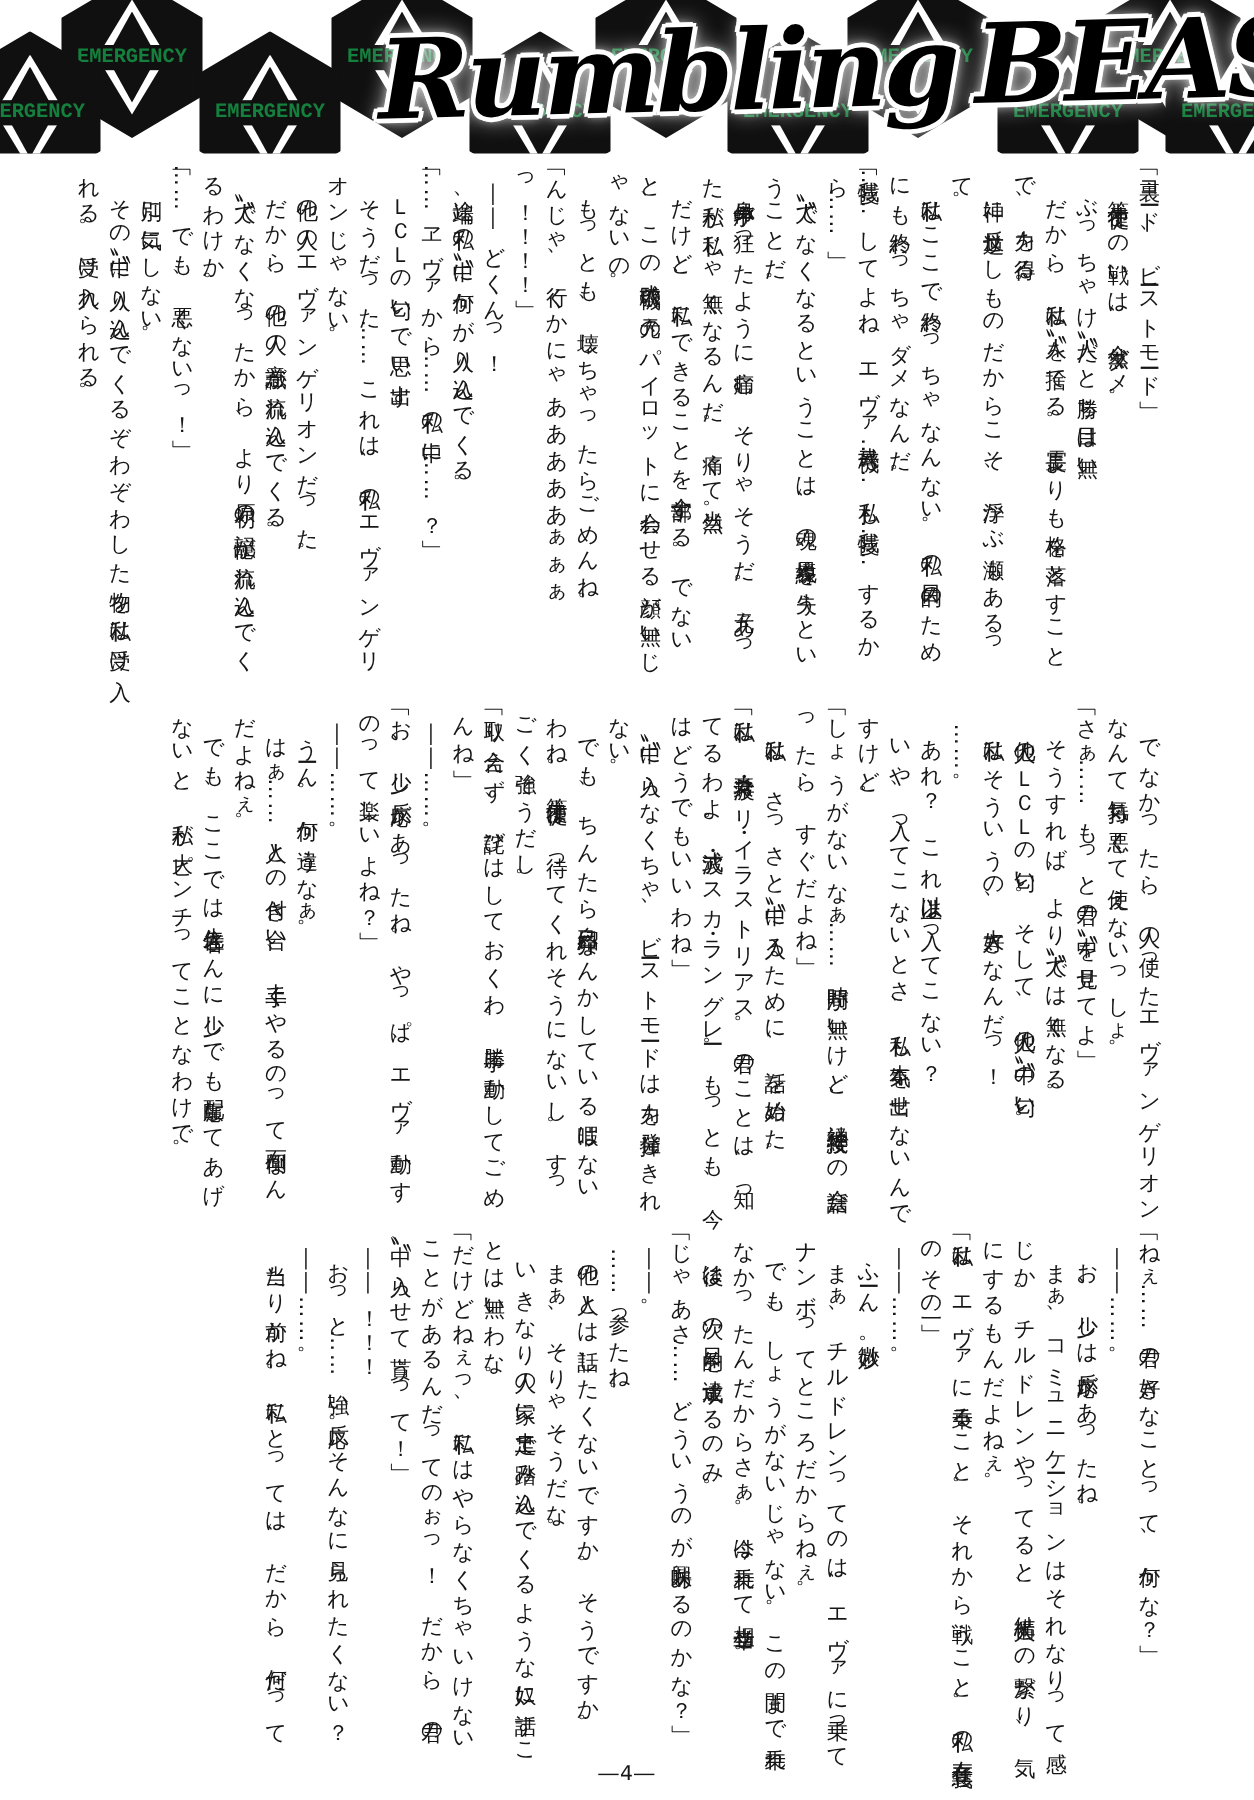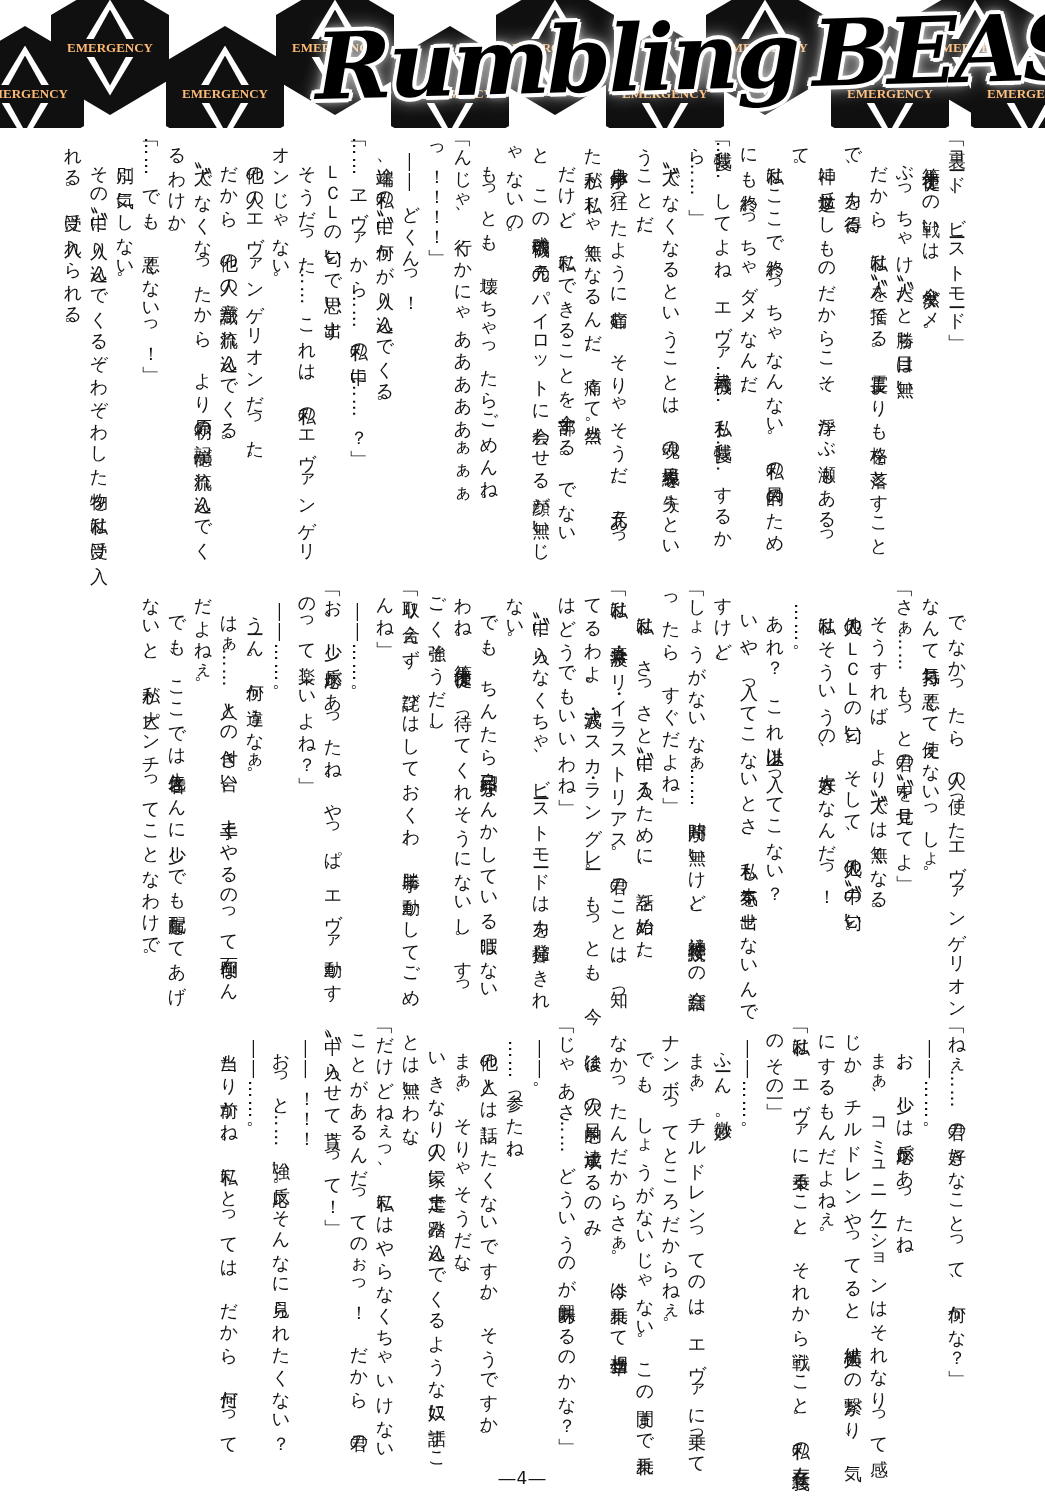--- a/index.html
+++ b/index.html
@@ -19,22 +19,22 @@
     transform:translate(-50%,-50%); background:#ffffff;
     clip-path:polygon(50% 0,100% 50%,50% 100%,0 50%);
   }
   .dia-in{
     position:absolute; left:50%; top:50%; width:42px; height:76px;
     transform:translate(-50%,-50%); background:#101010;
     clip-path:polygon(50% 0,100% 50%,50% 100%,0 50%);
   }
   .hex-label{
     position:absolute; left:50%; top:50%; transform:translate(-50%,-50%);
-    font-family:Liberation Serif, serif; font-weight:bold; font-size:13px;
-    color:#fdba74; background:#101010; padding:1px 2px; white-space:nowrap; letter-spacing:0;
+    font-family:Liberation Mono, monospace; font-weight:bold; font-size:17px;
+    color:#15803d; background:#101010; padding:1px 2px; white-space:nowrap; letter-spacing:0;
   }
   .banner-title{
     position:absolute; left:315px; top:2px; z-index:5;
     font-family:"DejaVu Serif",serif; font-style:italic; font-weight:bold;
     font-size:92px; letter-spacing:-3px; word-spacing:-14px; white-space:nowrap;
     color:#000000;
     text-shadow:
       -4px 0 0 #fff, 4px 0 0 #fff, 0 -4px 0 #fff, 0 4px 0 #fff,
       -3px -3px 0 #fff, 3px -3px 0 #fff, -3px 3px 0 #fff, 3px 3px 0 #fff,
       0 0 10px #fff, 0 0 20px #fff;

